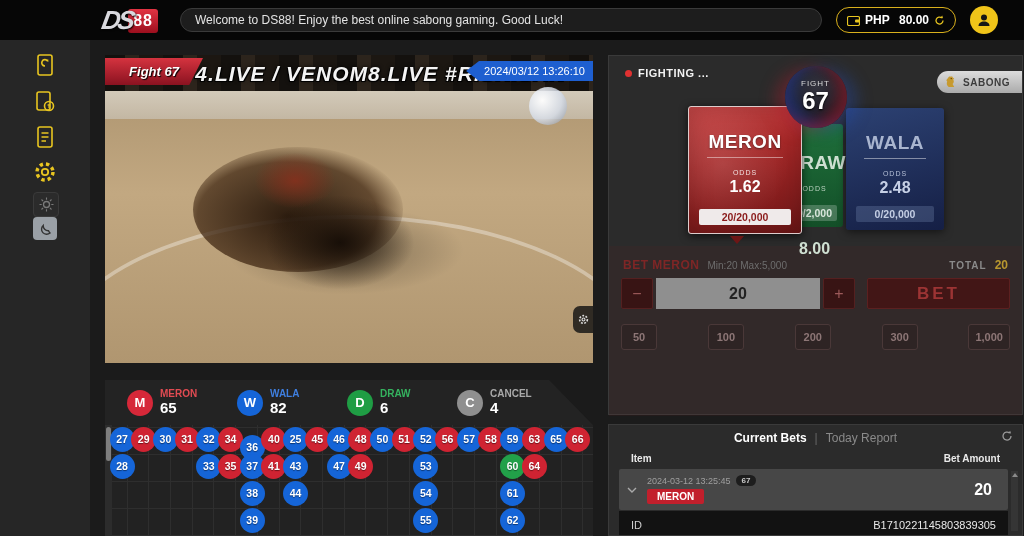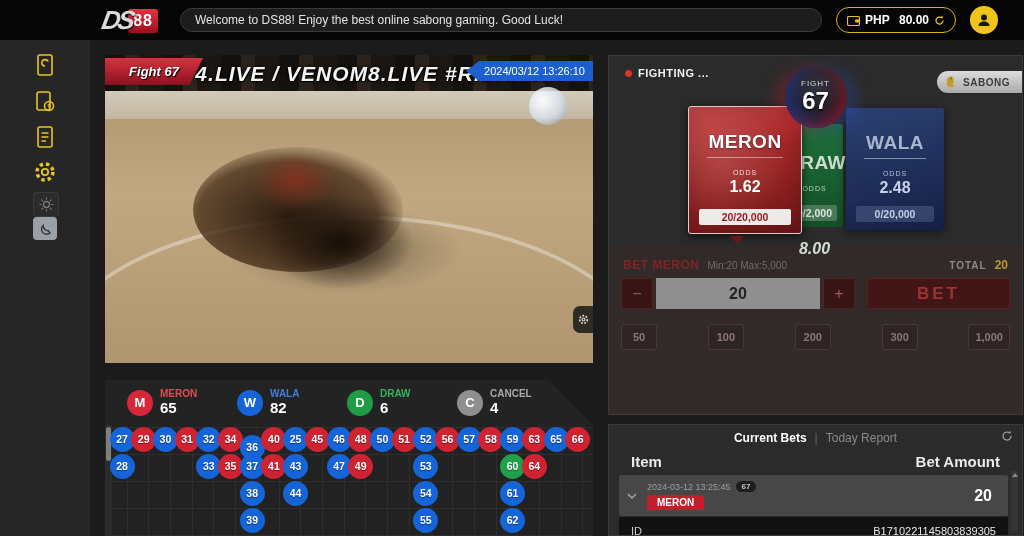--- a/index.html
+++ b/index.html
@@ -107,21 +107,21 @@
   .card-wala{left:237px;top:52px;width:98px;height:122px;z-index:2;
       background:linear-gradient(165deg,#2c4172,#151f45);box-shadow:0 2px 8px #0008;}
   .card-name{font-weight:bold;font-size:19px;letter-spacing:.5px;}
   .card-meron .card-name{color:#fff;margin-top:24px;text-shadow:0 1px 2px #0008;}
   .card-draw  .card-name{color:#cfe0d2;margin-top:28px;}
   .card-wala  .card-name{color:#a9b5cf;margin-top:24px;}
   .card-rule{height:1px;margin:4px 18px 0 18px;background:rgba(255,255,255,.45);}
   .card-odds-label{font-size:7px;letter-spacing:1px;margin-top:11px;color:#f0dcdc;}
   .card-draw .card-odds-label{color:#bcd4c2;} .card-wala .card-odds-label{color:#b4bfd6;}
   .card-odds{font-size:16px;font-weight:bold;margin-top:2px;color:#fff;}
-  .card-draw .card-odds{color:#cfe0d2;font-style:italic;margin-top:48px;} .card-wala .card-odds{color:#c6d0e6;}
+  .card-draw .card-odds{color:#cfe0d2;margin-top:48px;} .card-wala .card-odds{color:#c6d0e6;}
   .card-pool{position:absolute;bottom:8px;left:10px;right:10px;height:16px;border-radius:2px;
              font-size:10.5px;font-weight:bold;display:flex;align-items:center;justify-content:center;}
   .card-meron .card-pool{background:#efeaea;color:#8a1a1a;}
   .card-draw  .card-pool{bottom:6px;left:6px;right:6px;background:rgba(255,255,255,.22);color:#d9e6dc;margin-top:20px;}
   .card-wala  .card-pool{background:rgba(130,150,190,.28);color:#c4cee4;}
   .sel-arrow{position:absolute;left:121px;top:180px;width:0;height:0;z-index:3;
              border-left:7px solid transparent;border-right:7px solid transparent;border-top:8px solid #6d1616;}
   
   .bet{position:absolute;left:0;right:0;top:190px;height:170px;background:rgba(150,32,32,.07);}
   .bet-head{position:absolute;top:12px;left:14px;right:14px;display:flex;align-items:baseline;gap:8px;}
@@ -143,21 +143,21 @@
              padding:0 6px;box-sizing:border-box;}
   
   .bets{position:absolute;left:608px;top:424px;width:415px;height:112px;background:#2b2b2b;
         border:1px solid #3a3a3a;box-sizing:border-box;overflow:hidden;}
   .bets-header{height:25px;display:flex;align-items:center;justify-content:center;gap:8px;position:relative;}
   .tab-current{color:#fff;font-weight:bold;font-size:12px;}
   .tab-sep{color:#666;font-size:12px;}
   .tab-today{color:#8a8a8a;font-size:12px;}
   .bets-refresh{position:absolute;right:9px;top:5px;}
   .bets-cols{display:flex;justify-content:space-between;padding:3px 22px 5px 22px;}
-  .col-label{color:#eaeaea;font-weight:bold;font-size:15px;}
+  .col-label{color:#eaeaea;font-weight:bold;font-size:10px;}
   .bet-row{margin:0 14px 0 10px;height:41px;background:#474747;display:flex;align-items:center;position:relative;border-radius:2px;}
   .row-chevron{margin-left:8px;flex:none;}
   .row-main{margin-left:10px;}
   .row-time{font-size:9px;color:#9f9f9f;display:flex;gap:5px;align-items:center;}
   .row-fight-badge{background:#1d1d1d;color:#c9c9c9;font-size:8px;padding:1px 6px;border-radius:8px;font-weight:bold;}
   .row-side{display:inline-block;margin-top:3px;background:#c21f2c;color:#fff;font-size:10px;font-weight:bold;
             padding:2px 10px;border-radius:2px;}
   .row-amount{margin-left:auto;margin-right:16px;color:#fff;font-weight:bold;font-size:16px;}
   .bets-scroll{position:absolute;right:4px;top:46px;width:7px;height:60px;background:#353535;}
   .bets-scroll .arrow{width:0;height:0;margin:2px auto;border-left:3px solid transparent;

